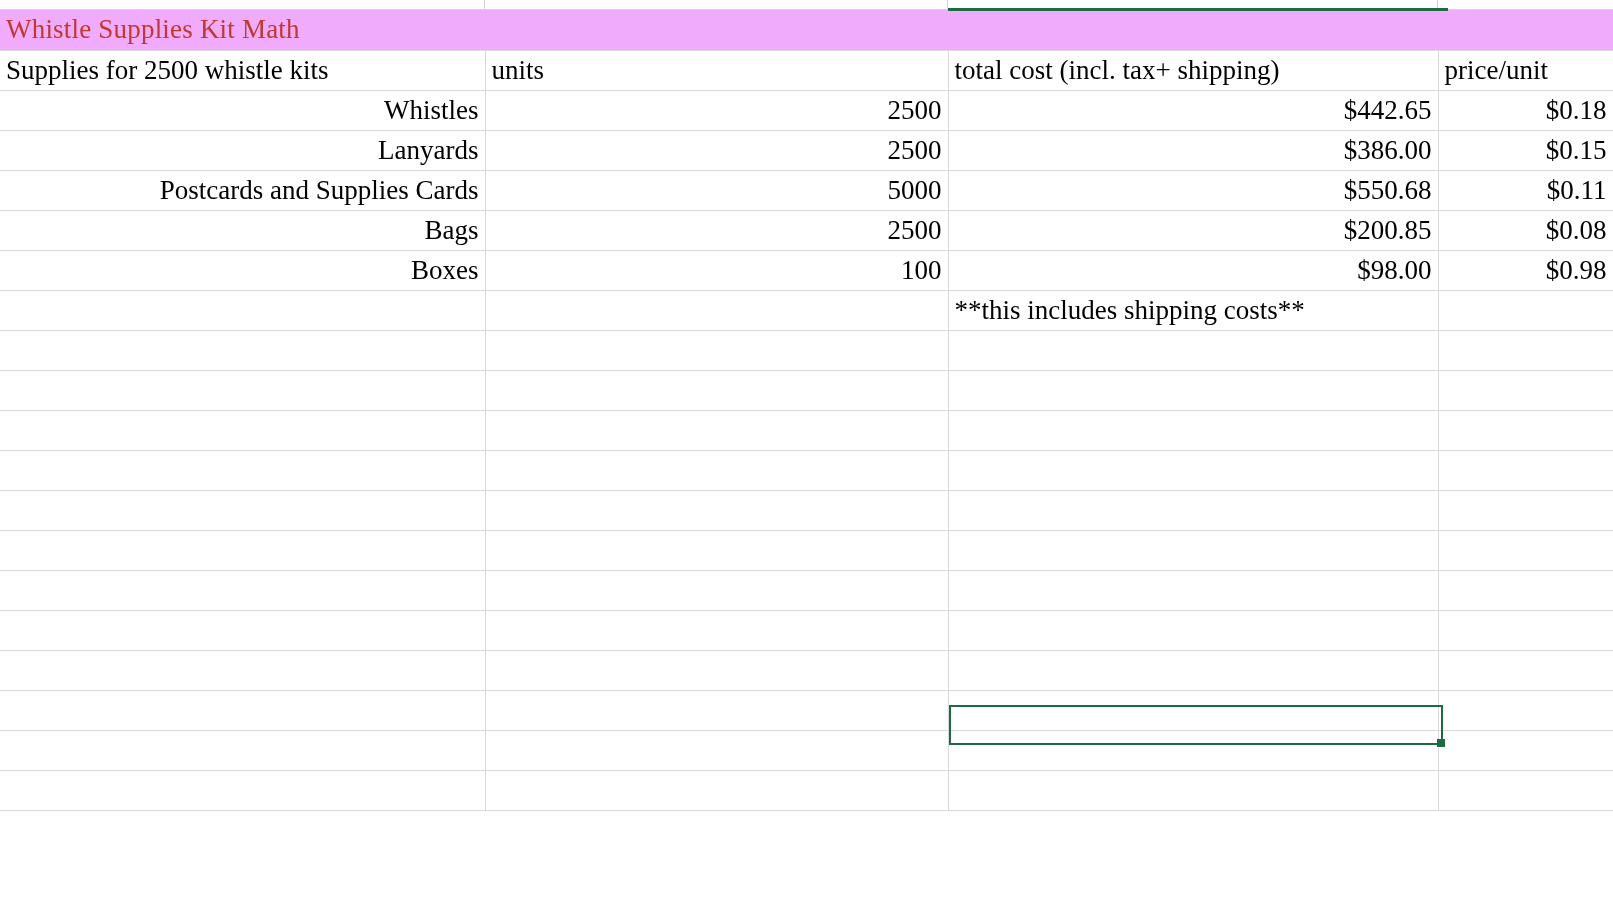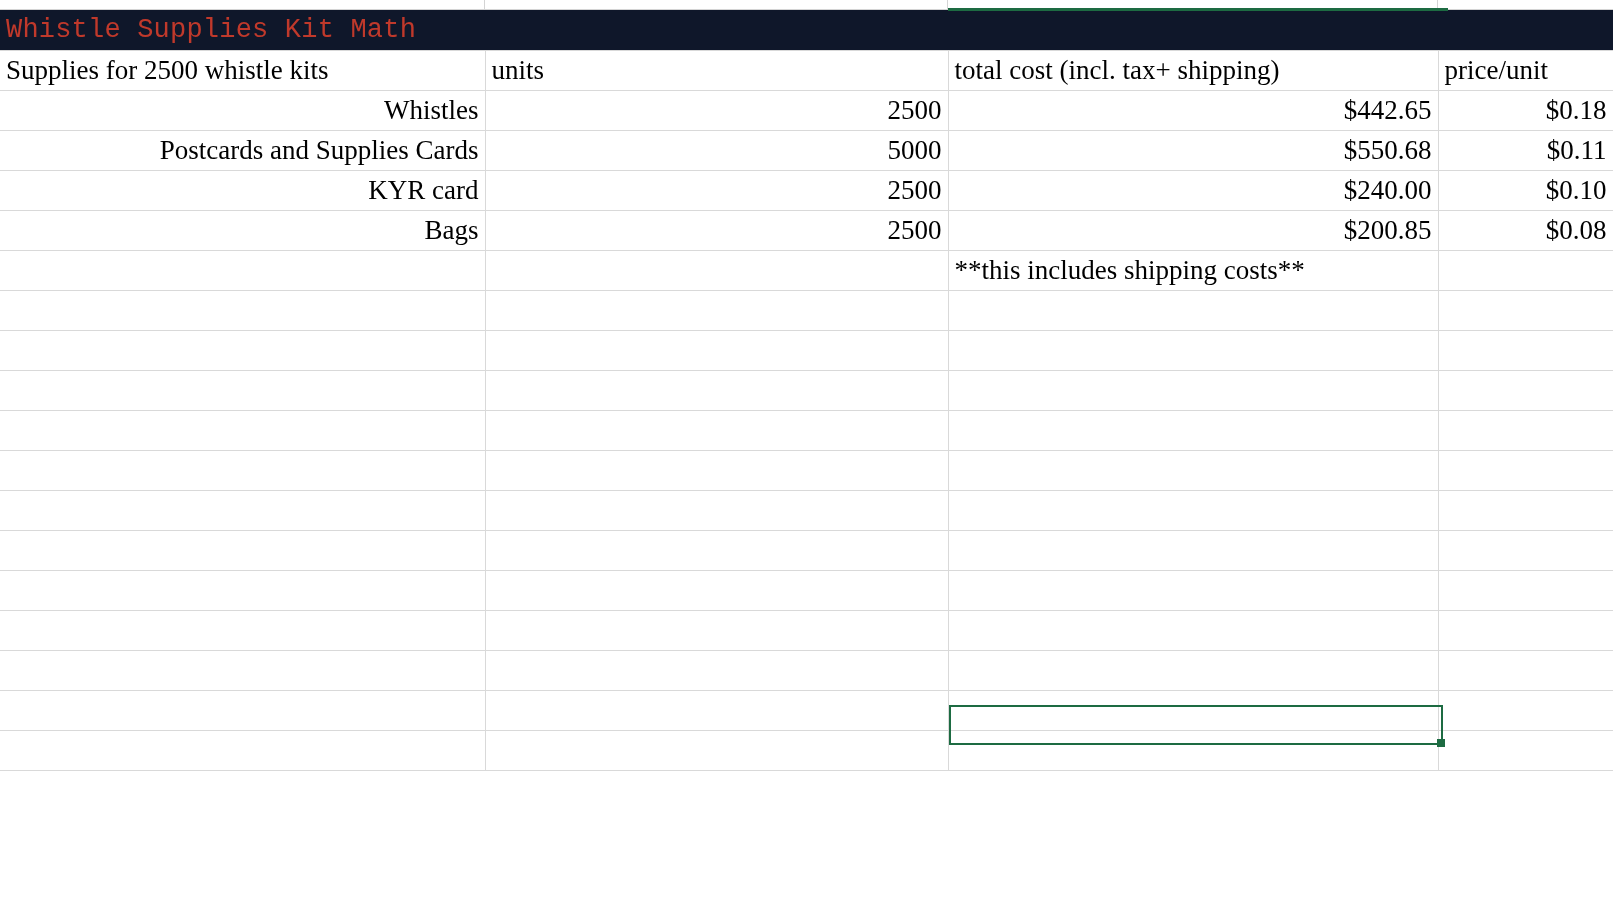--- a/index.html
+++ b/index.html
@@ -62,25 +62,24 @@
     vertical-align: middle;
     white-space: nowrap;
     overflow: hidden;
   }
   col.c-a { width: 485px; }
   col.c-b { width: 463px; }
   col.c-c { width: 490px; }
   col.c-d { width: 175px; }
 
   .title-row td {
-    background: #0f172a;
+    background: #f0abfc;
     border-bottom: none;
     border-right: none;
     height: 50px;
-    font-family: Liberation Mono, monospace;
   }
   .title-text {
     color: #c0392b;
     font-size: 36px;
     padding-left: 4px;
     letter-spacing: 0.2px;
   }
 
   .hdr td {
     font-weight: bold;
@@ -144,37 +143,43 @@
         <td class="left">price/unit</td>
       </tr>
 
       <tr>
         <td class="right">Whistles</td>
         <td class="right">2500</td>
         <td class="right">$442.65</td>
         <td class="right">$0.18</td>
       </tr>
       <tr>
+        <td class="right">Lanyards</td>
+        <td class="right">2500</td>
+        <td class="right">$386.00</td>
+        <td class="right">$0.15</td>
+      </tr>
+      <tr>
         <td class="right">Postcards and Supplies Cards</td>
         <td class="right">5000</td>
         <td class="right">$550.68</td>
         <td class="right">$0.11</td>
       </tr>
       <tr>
-        <td class="right">KYR card</td>
-        <td class="right">2500</td>
-        <td class="right">$240.00</td>
-        <td class="right">$0.10</td>
-      </tr>
-      <tr>
         <td class="right">Bags</td>
         <td class="right">2500</td>
         <td class="right">$200.85</td>
         <td class="right">$0.08</td>
       </tr>
+      <tr>
+        <td class="right">Boxes</td>
+        <td class="right">100</td>
+        <td class="right">$98.00</td>
+        <td class="right">$0.98</td>
+      </tr>
 
 
 
       <tr>
         <td class="right"></td>
         <td class="right"></td>
         <td class="left">**this includes shipping costs**</td>
         <td class="right"></td>
       </tr>
 

